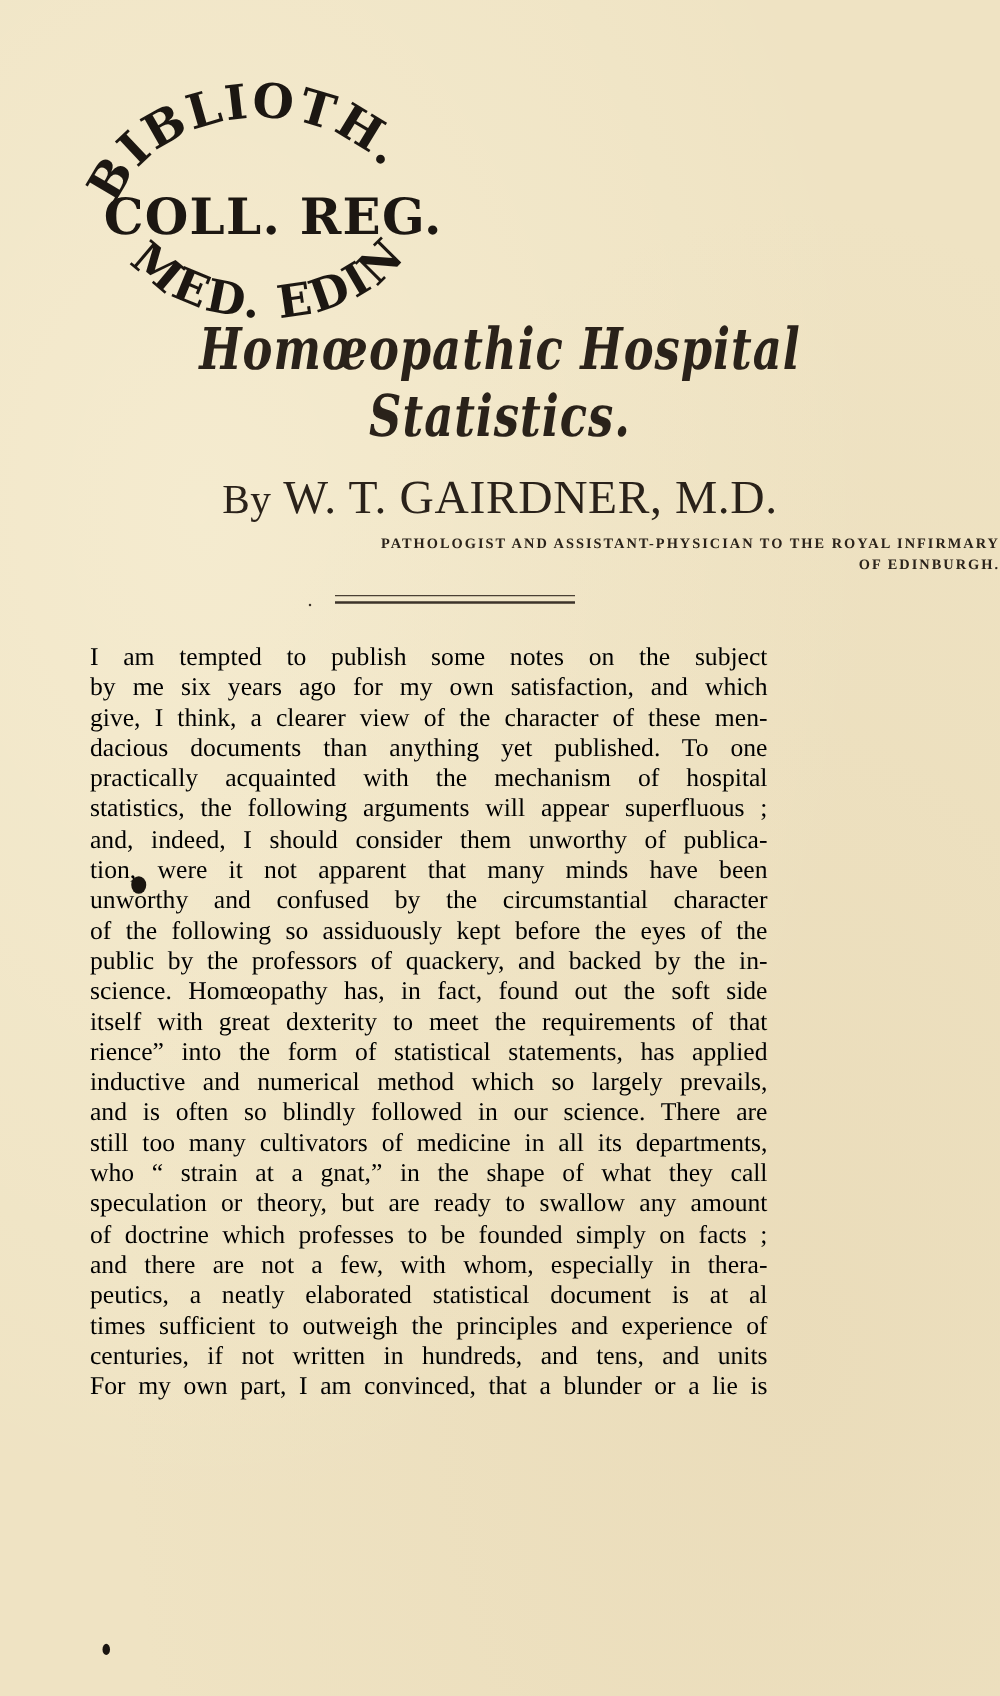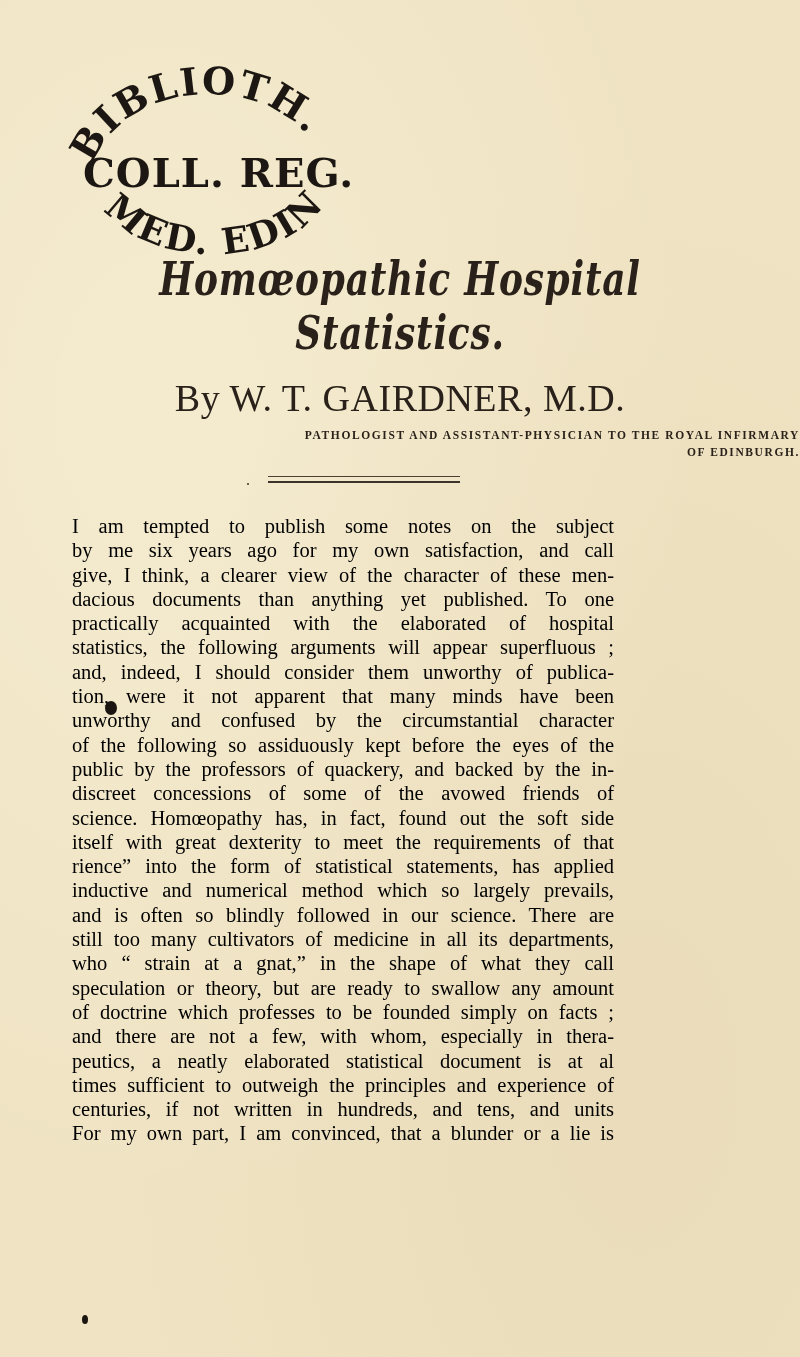--- a/index.html
+++ b/index.html
@@ -58,21 +58,21 @@
     position: absolute;
     left: 0;
     width: 800px;
     top: 376px;
     text-align: center;
     font-family: "Liberation Serif", serif;
     font-size: 38px;
     color: #2a221a;
     letter-spacing: 0.5px;
   }
-  .byline .by-small { font-size: 38px; }
+  .byline .by-small { font-size: 33px; }
 
   .affil {
     position: absolute;
     left: 0;
     width: 800px;
     top: 427px;
     text-align: right;
     font-family: "Liberation Serif", serif;
     font-size: 11.5px;
     font-weight: bold;
@@ -170,31 +170,30 @@
 <div class="affil">
   <div>PATHOLOGIST AND ASSISTANT-PHYSICIAN TO THE ROYAL INFIRMARY</div>
   <div>OF EDINBURGH.</div>
 </div>
 
 <div class="divider-dot"></div>
 <div class="divider"></div>
 
 <div class="body-text" id="body-text">
     <span class="line">I am tempted to publish some notes on the subject</span>
-    <span class="line">by me six years ago for my own satisfaction, and call</span>
+    <span class="line">by me six years ago for my own satisfaction, and which</span>
     <span class="line">give, I think, a clearer view of the character of these men-</span>
     <span class="line">dacious documents than anything yet published. To one</span>
-    <span class="line">practically acquainted with the elaborated of hospital</span>
+    <span class="line">practically acquainted with the mechanism of hospital</span>
     <span class="line">statistics, the following arguments will appear superfluous ;</span>
     <span class="line">and, indeed, I should consider them unworthy of publica-</span>
     <span class="line">tion, were it not apparent that many minds have been</span>
     <span class="line">unworthy and confused by the circumstantial character</span>
     <span class="line">of the following so assiduously kept before the eyes of the</span>
     <span class="line">public by the professors of quackery, and backed by the in-</span>
-    <span class="line">discreet concessions of some of the avowed friends of</span>
     <span class="line">science. Homœopathy has, in fact, found out the soft side</span>
     <span class="line">itself with great dexterity to meet the requirements of that</span>
     <span class="line">rience” into the form of statistical statements, has applied</span>
     <span class="line">inductive and numerical method which so largely prevails,</span>
     <span class="line">and is often so blindly followed in our science. There are</span>
     <span class="line">still too many cultivators of medicine in all its departments,</span>
     <span class="line">who “ strain at a gnat,” in the shape of what they call</span>
     <span class="line">speculation or theory, but are ready to swallow any amount</span>
     <span class="line">of doctrine which professes to be founded simply on facts ;</span>
     <span class="line">and there are not a few, with whom, especially in thera-</span>

